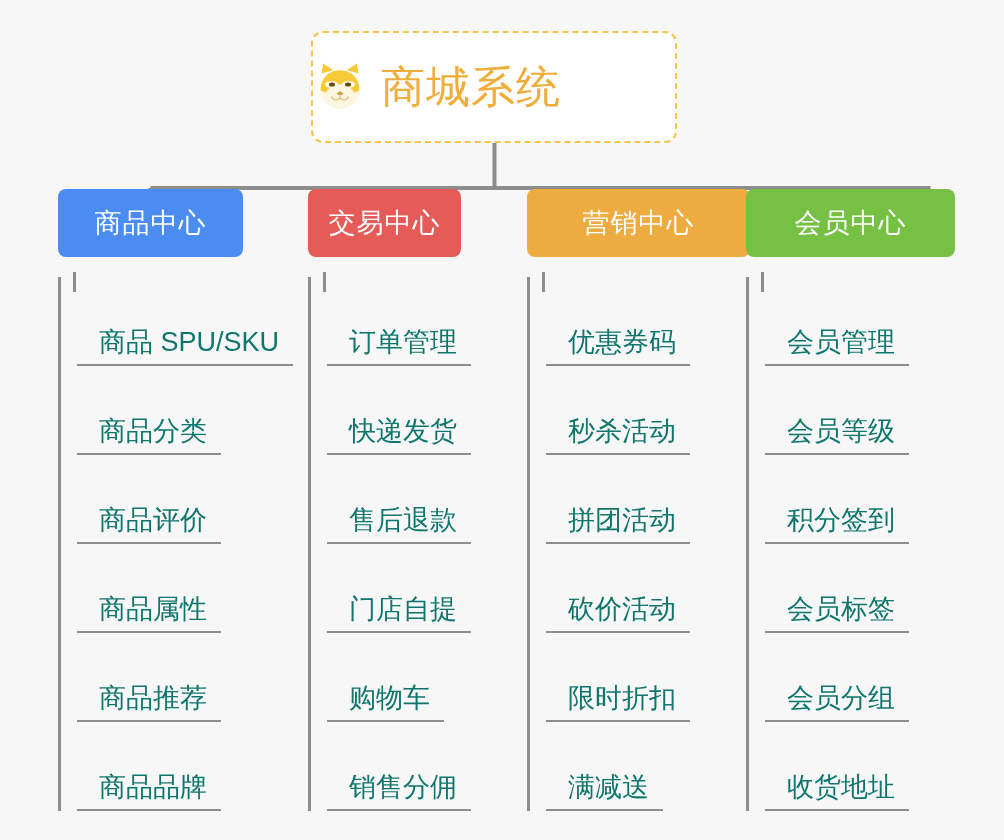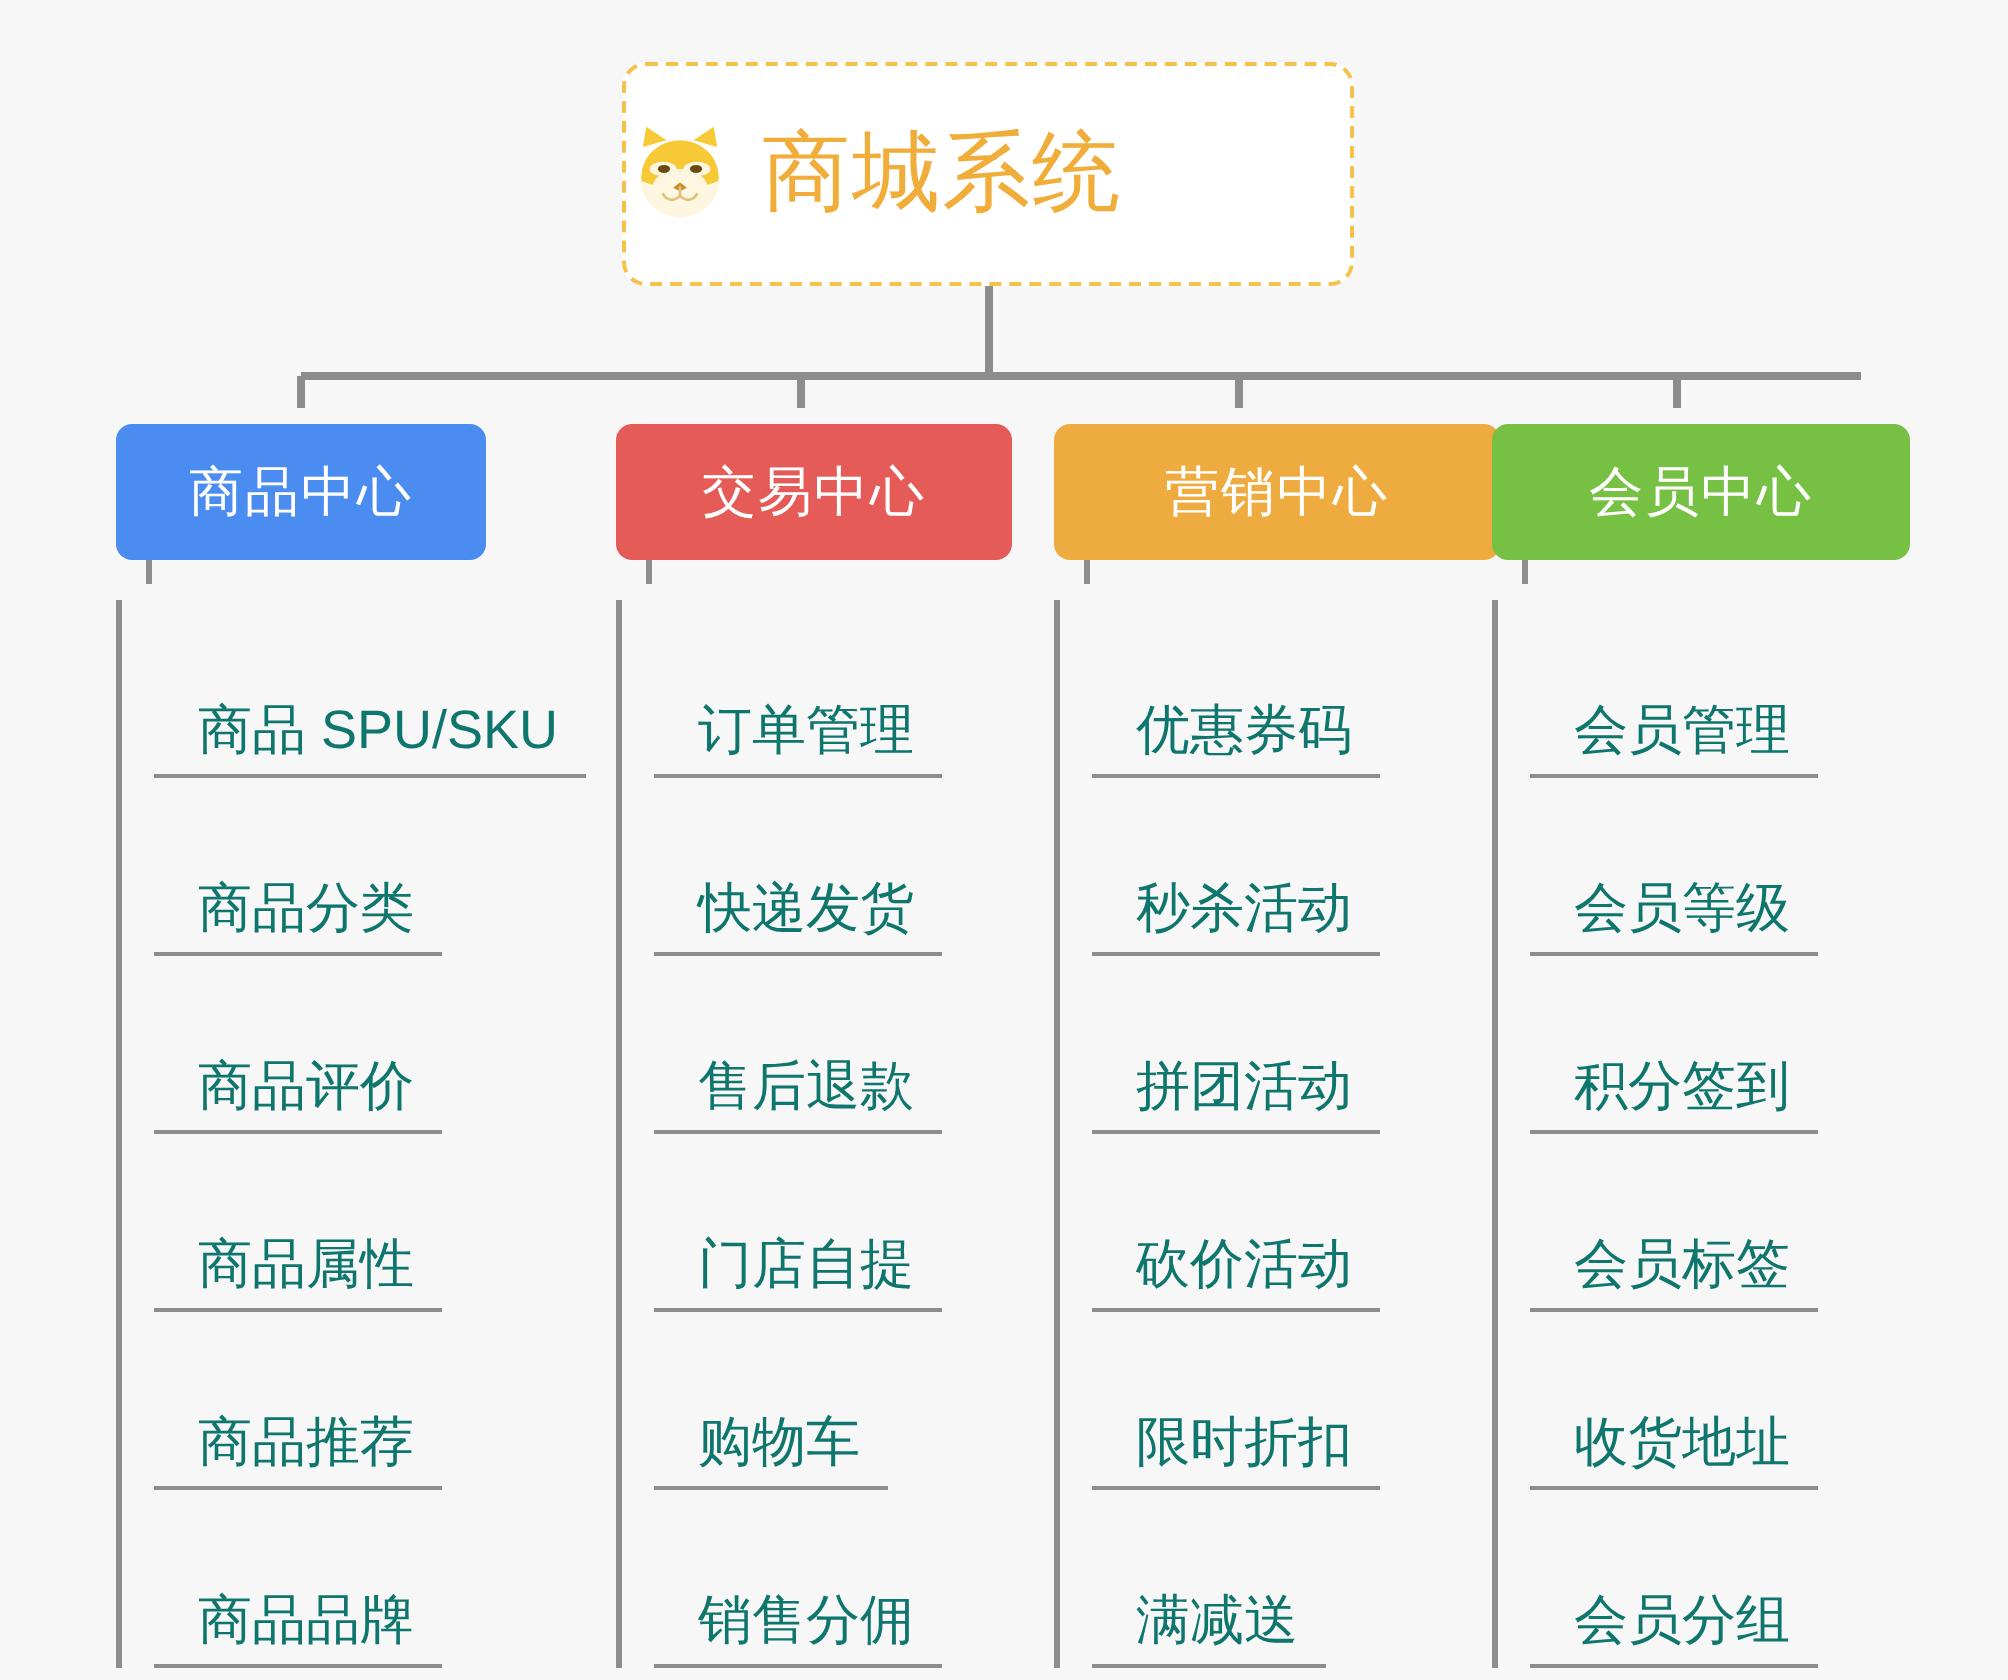--- a/index.html
+++ b/index.html
@@ -56,21 +56,21 @@
   .dog-icon {
     width: 54px;
     height: 54px;
     flex: 0 0 54px;
     display: block;
   }
 
   
   .branch {
     position: absolute;
-    top: 212px;
+    top: 189px;
   }
   .branch-header {
     box-sizing: border-box;
     height: 68px;
     border-radius: 8px;
     display: flex;
     align-items: center;
     justify-content: center;
     color: #ffffff;
     font-size: 27px;
@@ -78,21 +78,21 @@
     white-space: nowrap;
   }
 
   
   .branch-0 { left: 58px;  }
   .branch-1 { left: 308px; }
   .branch-2 { left: 527px; }
   .branch-3 { left: 746px; }
 
   .branch-0 .branch-header { width: 185px; }
-  .branch-1 .branch-header { width: 198px; font-family: Liberation Serif, serif; }
+  .branch-1 .branch-header { width: 153px; font-family: Liberation Serif, serif; }
   .branch-2 .branch-header { width: 223px; }
   .branch-3 .branch-header { width: 209px; }
 
   
   .leaf-list {
     position: relative;
     margin-top: 20px;
     padding-left: 16px;
     border-left: 3px solid #8d8d8d;
   }
@@ -248,21 +248,21 @@
       <div class="leaf-item">
         <span class="leaf-text">会员等级</span>
       </div>
       <div class="leaf-item">
         <span class="leaf-text">积分签到</span>
       </div>
       <div class="leaf-item">
         <span class="leaf-text">会员标签</span>
       </div>
       <div class="leaf-item">
+        <span class="leaf-text">会员分组</span>
+      </div>
+      <div class="leaf-item">
         <span class="leaf-text">收货地址</span>
       </div>
-      <div class="leaf-item">
-        <span class="leaf-text">会员分组</span>
-      </div>
     </div>
   </div>
 
 </div>
 
 </body></html>

